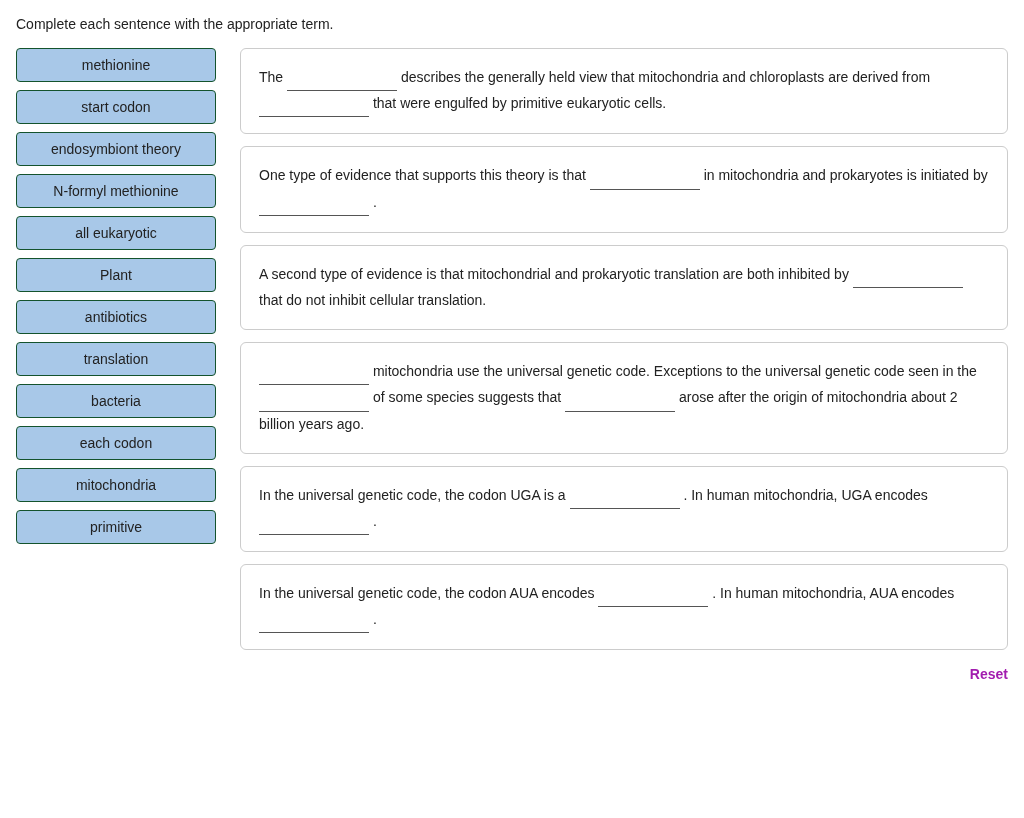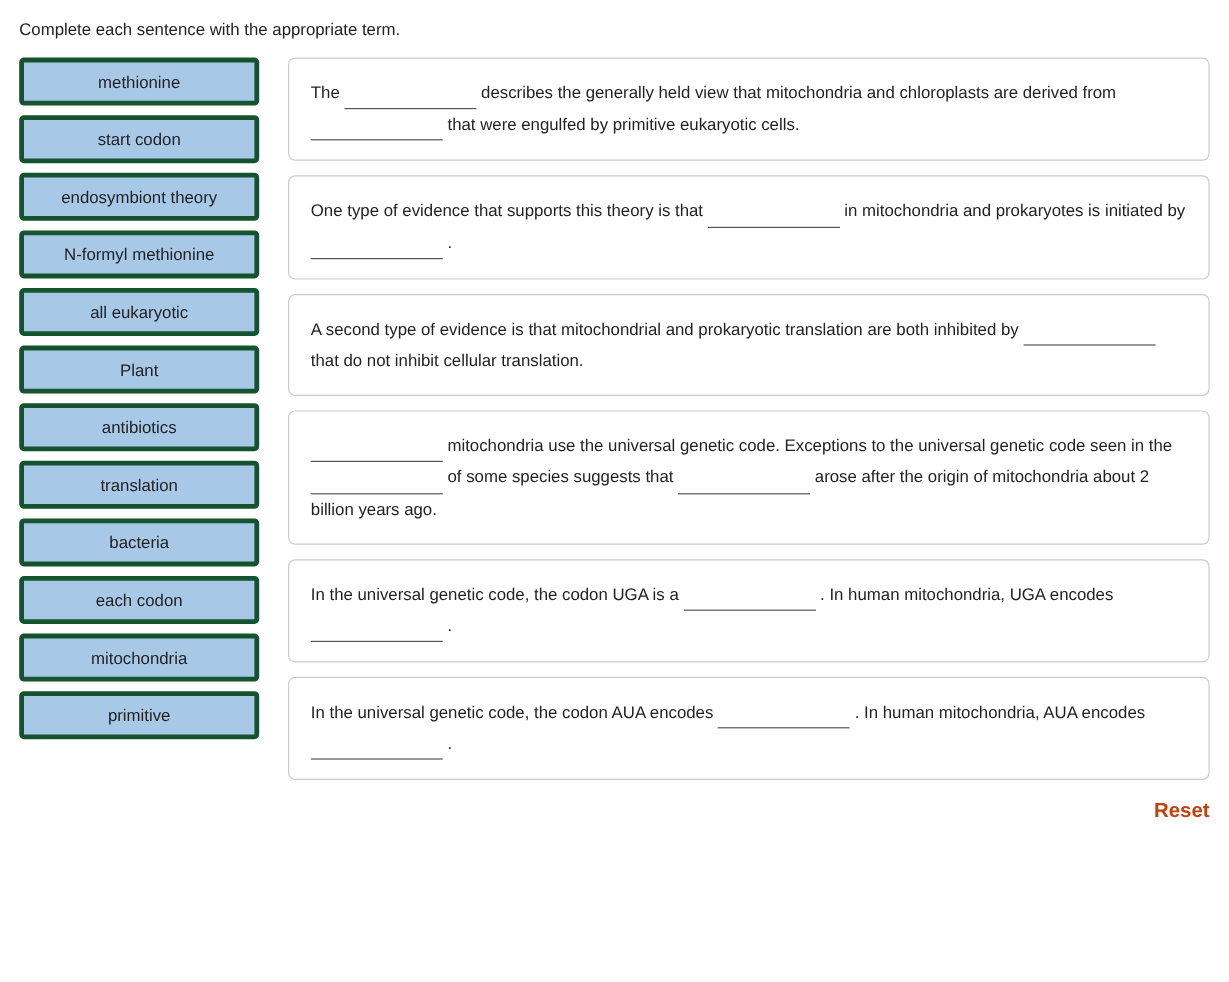--- a/index.html
+++ b/index.html
@@ -21,21 +21,21 @@
     }
     .terms-column {
       display: flex;
       flex-direction: column;
       gap: 8px;
       min-width: 200px;
       width: 200px;
     }
     .term-button {
       background: #a8c8e8;
-      border: 4px solid #14532d;
+      border: 1px solid #14532d;
       border-radius: 4px;
       padding: 8px 12px;
       text-align: center;
       cursor: grab;
       font-size: 14px;
       color: #222;
       user-select: none;
       width: 100%;
     }
     .sentences-column {
@@ -58,25 +58,25 @@
       color: transparent;
       user-select: none;
     }
     .footer {
       display: flex;
       justify-content: flex-end;
       margin-top: 16px;
     }
     .reset-button {
       font-weight: bold;
-      font-size: 17px;
+      font-size: 14px;
       background: none;
       border: none;
       cursor: pointer;
-      color: #c2410c;
+      color: #a21caf;
     }
   </style>
 </head>
 <body>
 
 <p class="instruction">Complete each sentence with the appropriate term.</p>
 
 <div class="main-layout">
   <div class="terms-column">
   <div class="term-button">methionine</div>

